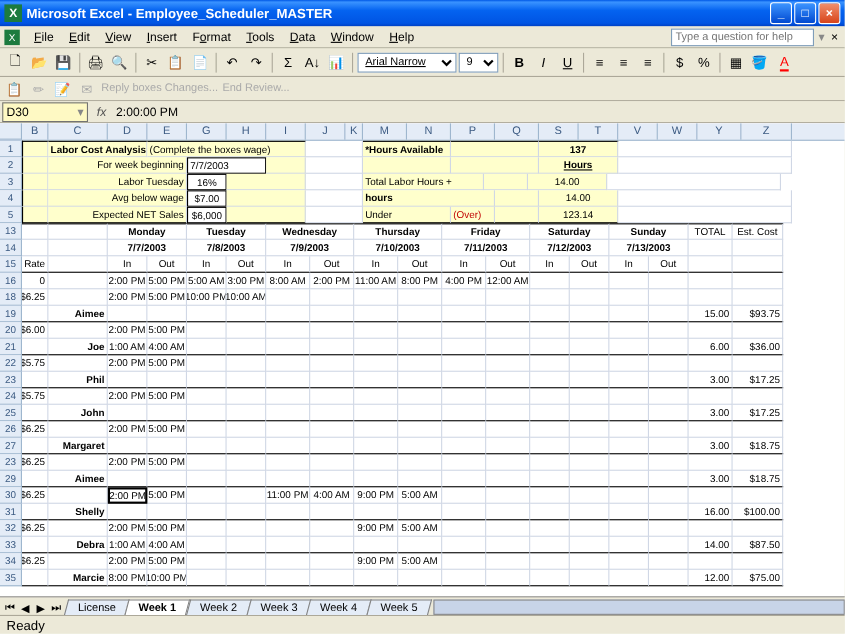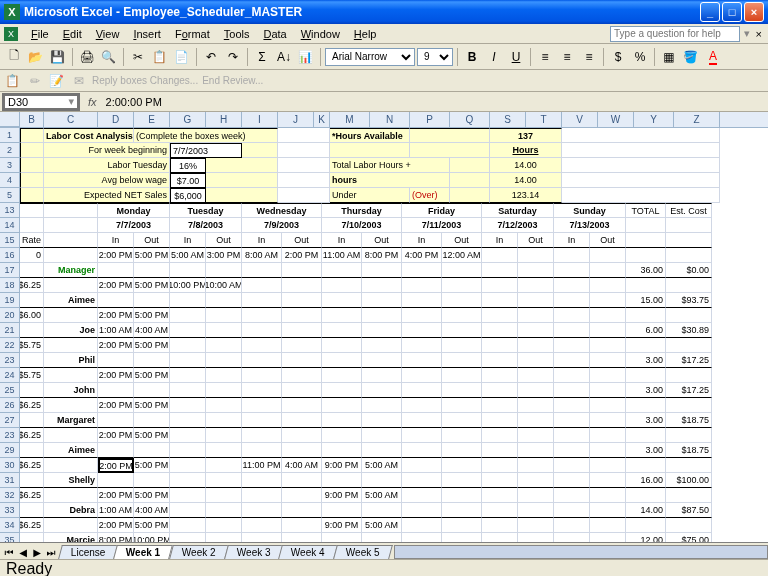--- a/index.html
+++ b/index.html
@@ -13,26 +13,26 @@
 .menubar { height:20px; background:#ece9d8; display:flex; align-items:center; padding:0 4px; border-bottom:1px solid #aca899; }
 .menubar .ctrlicon { width:14px; height:14px; background:#1c7b3f; margin-right:6px; display:inline-flex; align-items:center; justify-content:center; color:#fff; font-size:9px; }
 .menubar span.mi { padding:2px 7px; cursor:default; }
 .menubar span.mi u { text-decoration:underline; }
 .menubar .help { margin-left:auto; }
 .menubar input.help-q { width:130px; height:16px; font-size:10px; color:#999; border:1px solid #7f9db9; padding:0 3px; }
 .toolbar { height:26px; background:#ece9d8; display:flex; align-items:center; padding:0 4px; gap:2px; border-bottom:1px solid #aca899; }
 .tbtn { width:20px; height:20px; display:flex; align-items:center; justify-content:center; font-size:12px; cursor:default; }
 .sep { width:1px; height:18px; background:#aca899; margin:0 2px; }
 .toolbar .font-sel { height:18px; border:1px solid #7f9db9; font-size:10px; padding:0 2px; background:#fff; }
-.toolbar .font-sel.fname { width:90px; }
+.toolbar .font-sel.fname { width:90px;text-decoration:underline; }
 .toolbar .font-sel.fsize { width:36px; }
 .review { height:22px; background:#ece9d8; display:flex; align-items:center; padding:0 4px; gap:4px; border-bottom:1px solid #aca899; color:#aaa; font-size:10px; }
 .review .tbtn { width:18px; height:18px; }
 .formula { height:20px; background:#ece9d8; display:flex; align-items:center; border-bottom:1px solid #aca899; }
-.namebox { width:78px; height:18px; border:3px solid #737373; background:#ffffff; margin:0 2px; padding:0 3px; display:flex; align-items:center; }
+.namebox { width:78px; height:18px; border:1px solid #737373; background:#fef9c3; margin:0 2px; padding:0 3px; display:flex; align-items:center; }
 .fx { padding:0 6px; font-style:italic; color:#555; }
 .fval { flex:1; padding:0 3px; }
 .sheet { position:relative; height:430px; background:#fff; overflow:hidden; }
 .colhdr { display:flex; height:16px; background:#e4ecf7; border-bottom:1px solid #9eb6ce; }
 .rowhdr-space { width:20px; background:#e4ecf7; border-right:1px solid #9eb6ce; border-bottom:1px solid #9eb6ce; }
 .ch { text-align:center; font-size:10px; border-right:1px solid #9eb6ce; color:#3b5a82; display:flex; align-items:center; justify-content:center; }
 .grid { position:relative; }
 .row { display:flex; height:15px; }
 .rowh { width:20px; background:#e4ecf7; border-right:1px solid #9eb6ce; border-bottom:1px solid #9eb6ce; text-align:center; font-size:9px; color:#3b5a82; display:flex; align-items:center; justify-content:center; }
 .cell { border-right:1px solid #d0d7e5; border-bottom:1px solid #d0d7e5; font-size:9px; display:flex; align-items:center; padding:0 2px; overflow:hidden; white-space:nowrap; }
@@ -48,21 +48,21 @@
 .bordL { border-left:1px solid #000 !important; }
 .inputbox { background:#fff; border:1px solid #000; }
 .selcell { border:2px solid #000 !important; position:relative; }
 .tabs { height:17px; background:#ece9d8; display:flex; align-items:flex-end; border-top:1px solid #808080; font-size:10px; }
 .tabnav { display:flex; padding:0 2px; }
 .tabnav span { width:14px; text-align:center; cursor:default; }
 .tab { padding:1px 10px; background:#fff; border:1px solid #808080; border-bottom:none; margin-right:-1px; cursor:default; border-radius:0 0 0 0; transform:skewX(-15deg); }
 .tab span { display:inline-block; transform:skewX(15deg); }
 .tab.active { background:#fff; font-weight:bold; }
 .tab.inactive { background:#e4ecf7; }
-.status { height:18px; background:#ece9d8; border-top:1px solid #aca899; display:flex; align-items:center; padding:0 6px; font-size:16px; }
+.status { height:18px; background:#ece9d8; border-top:1px solid #aca899; display:flex; align-items:center; padding:0 6px; font-size:12px; }
 </style>
 </head>
 <body>
 
 <div class="titlebar">
   <span class="icon">X</span>
   <span class="title">Microsoft Excel - Employee_Scheduler_MASTER</span>
   <div class="winbtn min">_</div>
   <div class="winbtn max">□</div>
   <div class="winbtn close">×</div>
@@ -167,21 +167,21 @@
         <div class="ch" style="width: 36px;">W</div>
         <div class="ch" style="width: 40px;">Y</div>
         <div class="ch" style="width: 46px;">Z</div>
       </div>
   </div>
   <div class="grid" id="grid">
       <div class="row">
         <div class="rowh">1</div>
         <div class="cell yellow bordL bordT" style="width: 24px;"></div>
         <div class="cell yellow bold bordT" style="width: 90px;">Labor Cost Analysis</div>
-        <div class="cell yellow bordT" style="width: 144px;">(Complete the boxes week)</div>
+        <div class="cell yellow bordT" style="width: 144px;">(Complete the boxes wage)</div>
         <div class="cell " style="width: 52px;"></div>
         <div class="cell yellow bold bordT" style="width: 80px;">*Hours Available</div>
         <div class="cell yellow bordT" style="width: 80px;"></div>
         <div class="cell yellow bold center bordT" style="width: 72px;">137</div>
         <div class="cell " style="width: 158px;"></div>
       </div>
       <div class="row">
         <div class="rowh">2</div>
         <div class="cell yellow bordL" style="width: 24px;"></div>
         <div class="cell yellow right" style="width: 126px;">For week beginning</div>
@@ -193,21 +193,21 @@
         <div class="cell yellow bold center und" style="width: 72px;">Hours</div>
         <div class="cell " style="width: 158px;"></div>
       </div>
       <div class="row">
         <div class="rowh">3</div>
         <div class="cell yellow bordL" style="width: 24px;"></div>
         <div class="cell yellow right" style="width: 126px;">Labor Tuesday</div>
         <div class="cell inputbox center" style="width: 36px;">16%</div>
         <div class="cell yellow" style="width: 72px;"></div>
         <div class="cell " style="width: 52px;"></div>
-        <div class="cell yellow" style="width: 120px;">Total Labor Hours +</div>
+        <div class="cell yellow" style="width: 110px;">Total Labor Hours +</div>
         <div class="cell yellow" style="width: 40px;"></div>
         <div class="cell yellow center" style="width: 72px;">14.00</div>
         <div class="cell " style="width: 158px;"></div>
       </div>
       <div class="row">
         <div class="rowh">4</div>
         <div class="cell yellow bordL" style="width: 24px;"></div>
         <div class="cell yellow right" style="width: 126px;">Avg below wage</div>
         <div class="cell inputbox center" style="width: 36px;">$7.00</div>
         <div class="cell yellow" style="width: 72px;"></div>
@@ -294,41 +294,20 @@
         <div class="cell center" style="width: 40px;">4:00 PM</div>
         <div class="cell center" style="width: 40px;">12:00 AM</div>
         <div class="cell center" style="width: 36px;"></div>
         <div class="cell center" style="width: 36px;"></div>
         <div class="cell center" style="width: 36px;"></div>
         <div class="cell center" style="width: 36px;"></div>
         <div class="cell " style="width: 40px;"></div>
         <div class="cell " style="width: 46px;"></div>
       </div>
       <div class="row">
-        <div class="rowh">17</div>
-        <div class="cell bordB" style="width: 24px;"></div>
-        <div class="cell bold right bordB green" style="width: 54px;">Manager</div>
-        <div class="cell center bordB" style="width: 36px;"></div>
-        <div class="cell center bordB" style="width: 36px;"></div>
-        <div class="cell center bordB" style="width: 36px;"></div>
-        <div class="cell center bordB" style="width: 36px;"></div>
-        <div class="cell center bordB" style="width: 40px;"></div>
-        <div class="cell center bordB" style="width: 40px;"></div>
-        <div class="cell center bordB" style="width: 40px;"></div>
-        <div class="cell center bordB" style="width: 40px;"></div>
-        <div class="cell center bordB" style="width: 40px;"></div>
-        <div class="cell center bordB" style="width: 40px;"></div>
-        <div class="cell center bordB" style="width: 36px;"></div>
-        <div class="cell center bordB" style="width: 36px;"></div>
-        <div class="cell center bordB" style="width: 36px;"></div>
-        <div class="cell center bordB" style="width: 36px;"></div>
-        <div class="cell right bordB" style="width: 40px;">36.00</div>
-        <div class="cell right bordB" style="width: 46px;">$0.00</div>
-      </div>
-      <div class="row">
         <div class="rowh">18</div>
         <div class="cell right" style="width: 24px;">$6.25</div>
         <div class="cell " style="width: 54px;"></div>
         <div class="cell center" style="width: 36px;">2:00 PM</div>
         <div class="cell center" style="width: 36px;">5:00 PM</div>
         <div class="cell center" style="width: 36px;">10:00 PM</div>
         <div class="cell center" style="width: 36px;">10:00 AM</div>
         <div class="cell center" style="width: 40px;"></div>
         <div class="cell center" style="width: 40px;"></div>
         <div class="cell center" style="width: 40px;"></div>
@@ -396,21 +375,21 @@
         <div class="cell center bordB" style="width: 40px;"></div>
         <div class="cell center bordB" style="width: 40px;"></div>
         <div class="cell center bordB" style="width: 40px;"></div>
         <div class="cell center bordB" style="width: 40px;"></div>
         <div class="cell center bordB" style="width: 40px;"></div>
         <div class="cell center bordB" style="width: 36px;"></div>
         <div class="cell center bordB" style="width: 36px;"></div>
         <div class="cell center bordB" style="width: 36px;"></div>
         <div class="cell center bordB" style="width: 36px;"></div>
         <div class="cell right bordB" style="width: 40px;">6.00</div>
-        <div class="cell right bordB" style="width: 46px;">$30.89</div>
+        <div class="cell right bordB" style="width: 46px;">$36.00</div>
       </div>
       <div class="row">
         <div class="rowh">22</div>
         <div class="cell right" style="width: 24px;">$5.75</div>
         <div class="cell " style="width: 54px;"></div>
         <div class="cell center" style="width: 36px;">2:00 PM</div>
         <div class="cell center" style="width: 36px;">5:00 PM</div>
         <div class="cell center" style="width: 36px;"></div>
         <div class="cell center" style="width: 36px;"></div>
         <div class="cell center" style="width: 40px;"></div>

